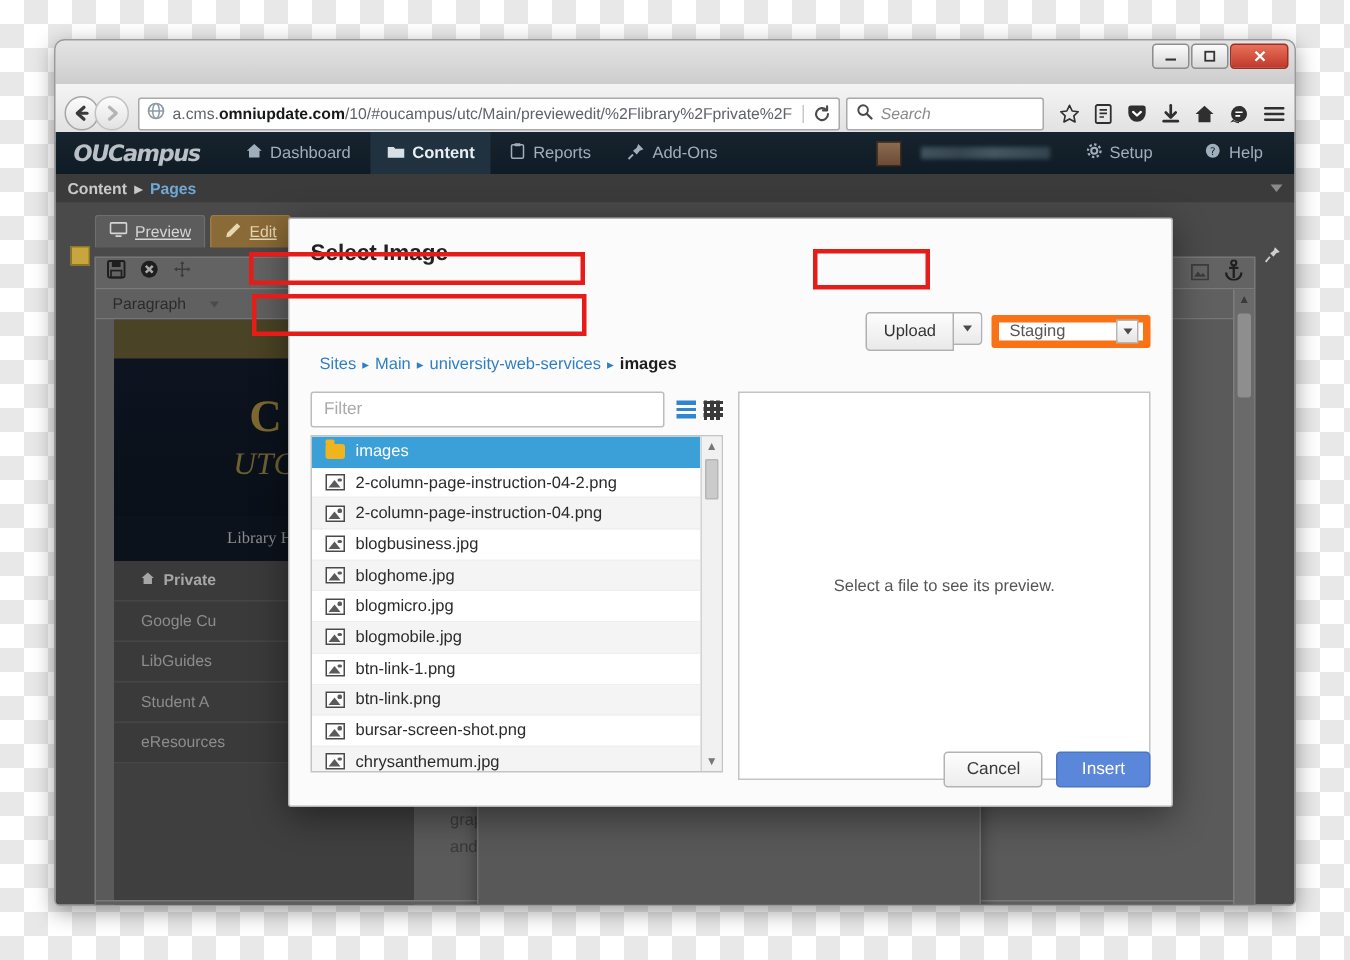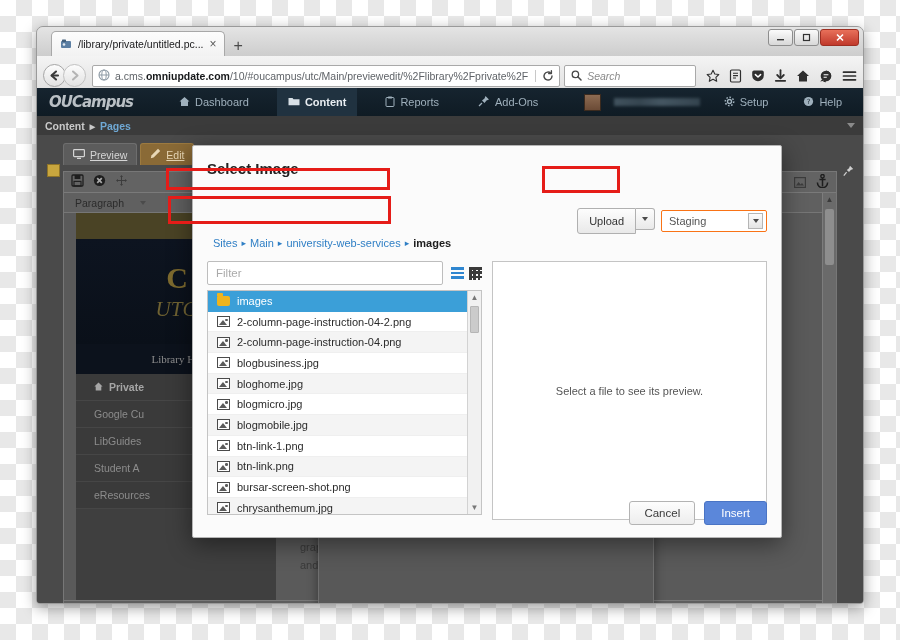--- a/index.html
+++ b/index.html
@@ -132,21 +132,21 @@
   .app-area {
     position: absolute;
     left: 0; top: 61px; right: 0; bottom: 0;
     background: #4d4d4d;
     overflow: hidden;
   }
   .ou-nav {
     height: 28px;
     background: linear-gradient(#16242f, #0f1b24);
     display: flex; align-items: center;
-    padding-left: 12px; gap: 17px;
+    padding-left: 12px; gap: 2px;
     position: relative;
   }
   .ou-logo {
     font-size: 15px; font-weight: bold; font-style: italic;
     color: #d8dde1; letter-spacing: -1px;
     font-family: "DejaVu Sans", sans-serif;
     margin-right: 18px; opacity: .85;
   }
   .ou-nav-item {
     display: flex; align-items: center; gap: 5px;
@@ -368,21 +368,21 @@
     border-radius: 0 3px 3px 0;
     display: flex; align-items: center; justify-content: center;
   }
   .caret-dn {
     width: 0; height: 0;
     border-left: 3.5px solid transparent; border-right: 3.5px solid transparent;
     border-top: 4px solid #4b4b4b;
   }
   .select-staging {
     height: 22px; width: 106px;
-    background: #fff; border: 1px solid #f97316;
+    background: #fff; border: 5px solid #f97316;
     border-radius: 2px;
     display: flex; align-items: center; justify-content: space-between;
     padding: 0 3px 0 7px;
     font-size: 11px; color: #555;
   }
   .sel-caret-box {
     width: 15px; height: 16px;
     background: linear-gradient(#fcfcfc, #e4e4e4);
     border: 1px solid #b5b5b5;
     display: flex; align-items: center; justify-content: center;
@@ -519,34 +519,20 @@
             <rect x="1.5" y="1.5" width="6" height="6" fill="none" stroke="#333" stroke-width="1.2"></rect>
           </svg>
       </div>
       <div class="win-btn close">
         <svg width="10" height="9" viewBox="0 0 10 9">
             <path d="M2 1.5 L8 7.5 M8 1.5 L2 7.5" stroke="#fff" stroke-width="1.6" fill="none"></path>
           </svg>
       </div>
     </div>
 
-    <div class="tab-strip">
-      <div class="tab">
-        <span class="tab-favicon">
-          <svg width="12" height="12" viewBox="0 0 12 12">
-            <rect x="1" y="3" width="10" height="7" rx="1" fill="#5c7fa3"></rect>
-            <rect x="2" y="1.5" width="4" height="2.5" rx="0.6" fill="#44617d"></rect>
-            <circle cx="4" cy="6.5" r="1.3" fill="#e6ecf2"></circle>
-          </svg>
-        </span>
-        <span class="tab-title">/library/private/untitled.pc...</span>
-        <span class="tab-close">×</span>
-      </div>
-      <div class="tab-new">+</div>
-    </div>
   </div>
 
   <div class="nav-bar">
     <div class="nav-arrows">
       <div class="nav-circle">
         <svg width="13" height="13" viewBox="0 0 13 13">
             <path d="M8 2.5 L3.5 6.5 L8 10.5" stroke="#3a3a3a" stroke-width="2.1" fill="none" stroke-linecap="round" stroke-linejoin="round"></path>
             <path d="M4 6.5 H10" stroke="#3a3a3a" stroke-width="2.1" stroke-linecap="round"></path>
           </svg>
       </div>

